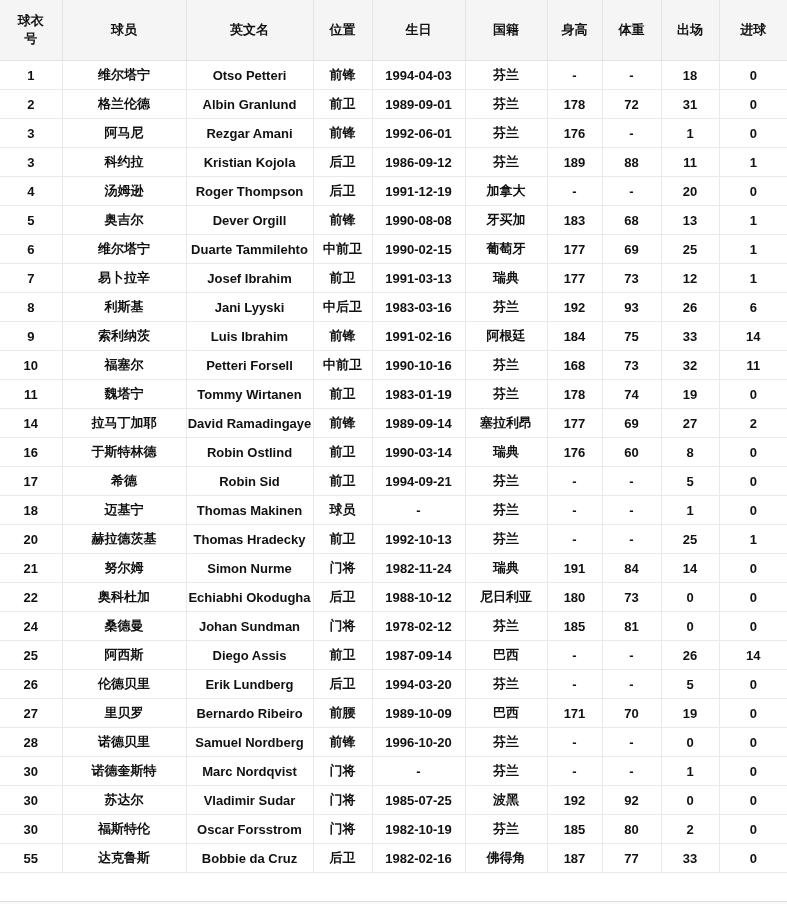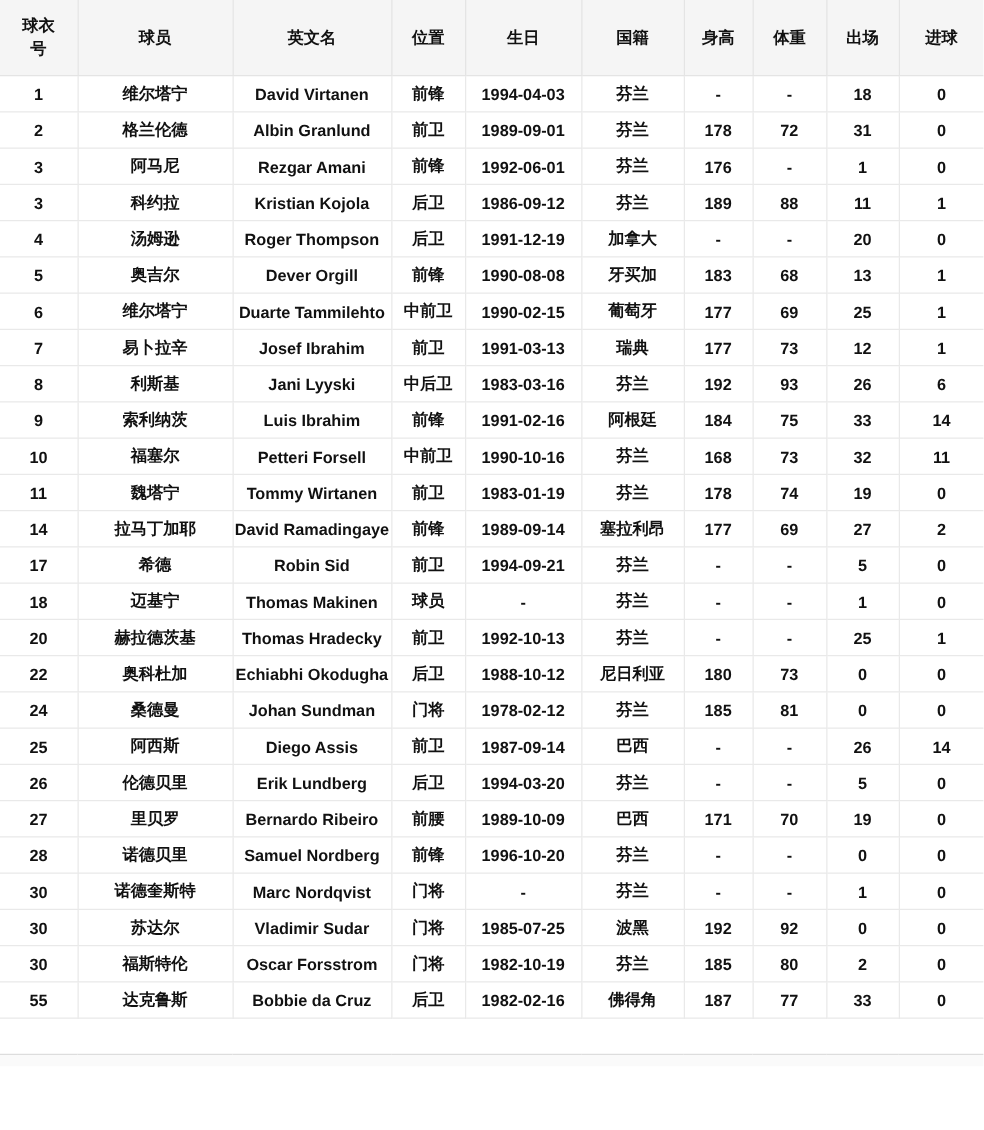--- a/index.html
+++ b/index.html
@@ -100,21 +100,21 @@
           <th>身高</th>
           <th>体重</th>
           <th>出场</th>
           <th>进球</th>
         </tr>
     </thead>
     <tbody>
         <tr>
           <td>1</td>
           <td>维尔塔宁</td>
-          <td>David Virtanen</td>
+          <td>Otso Petteri</td>
           <td>前锋</td>
           <td>1994-04-03</td>
           <td>芬兰</td>
           <td>-</td>
           <td>-</td>
           <td>18</td>
           <td>0</td>
         </tr>
         <tr>
           <td>2</td>
@@ -254,20 +254,32 @@
           <td>David Ramadingaye</td>
           <td>前锋</td>
           <td>1989-09-14</td>
           <td>塞拉利昂</td>
           <td>177</td>
           <td>69</td>
           <td>27</td>
           <td>2</td>
         </tr>
         <tr>
+          <td>16</td>
+          <td>于斯特林德</td>
+          <td>Robin Ostlind</td>
+          <td>前卫</td>
+          <td>1990-03-14</td>
+          <td>瑞典</td>
+          <td>176</td>
+          <td>60</td>
+          <td>8</td>
+          <td>0</td>
+        </tr>
+        <tr>
           <td>17</td>
           <td>希德</td>
           <td>Robin Sid</td>
           <td>前卫</td>
           <td>1994-09-21</td>
           <td>芬兰</td>
           <td>-</td>
           <td>-</td>
           <td>5</td>
           <td>0</td>
@@ -288,20 +300,32 @@
           <td>20</td>
           <td>赫拉德茨基</td>
           <td>Thomas Hradecky</td>
           <td>前卫</td>
           <td>1992-10-13</td>
           <td>芬兰</td>
           <td>-</td>
           <td>-</td>
           <td>25</td>
           <td>1</td>
+        </tr>
+        <tr>
+          <td>21</td>
+          <td>努尔姆</td>
+          <td>Simon Nurme</td>
+          <td>门将</td>
+          <td>1982-11-24</td>
+          <td>瑞典</td>
+          <td>191</td>
+          <td>84</td>
+          <td>14</td>
+          <td>0</td>
         </tr>
         <tr>
           <td>22</td>
           <td>奥科杜加</td>
           <td>Echiabhi Okodugha</td>
           <td>后卫</td>
           <td>1988-10-12</td>
           <td>尼日利亚</td>
           <td>180</td>
           <td>73</td>

